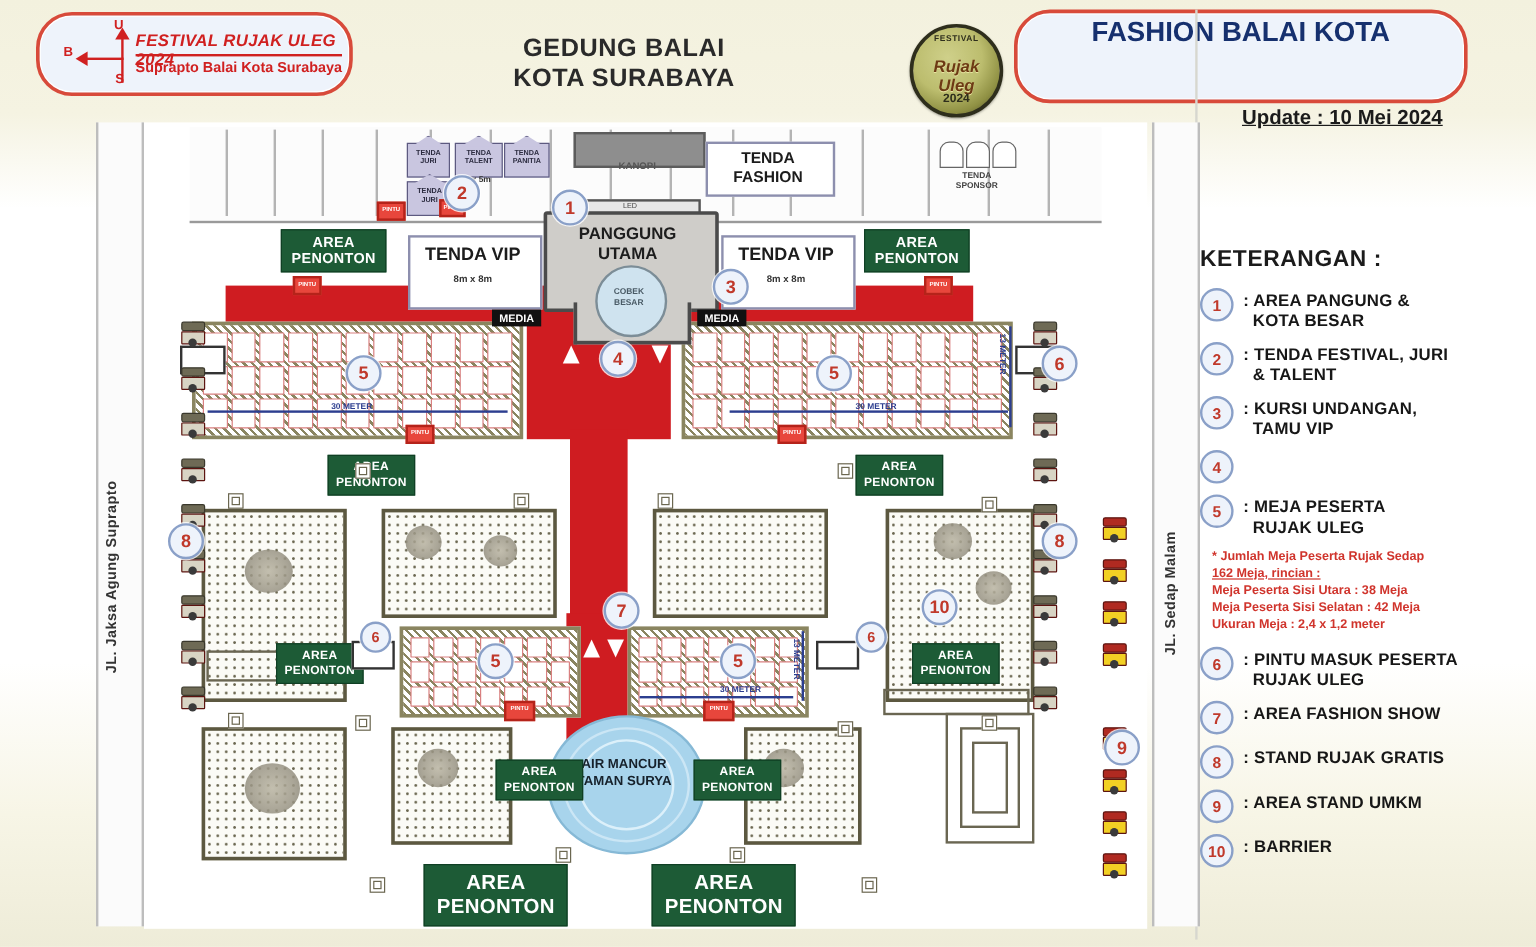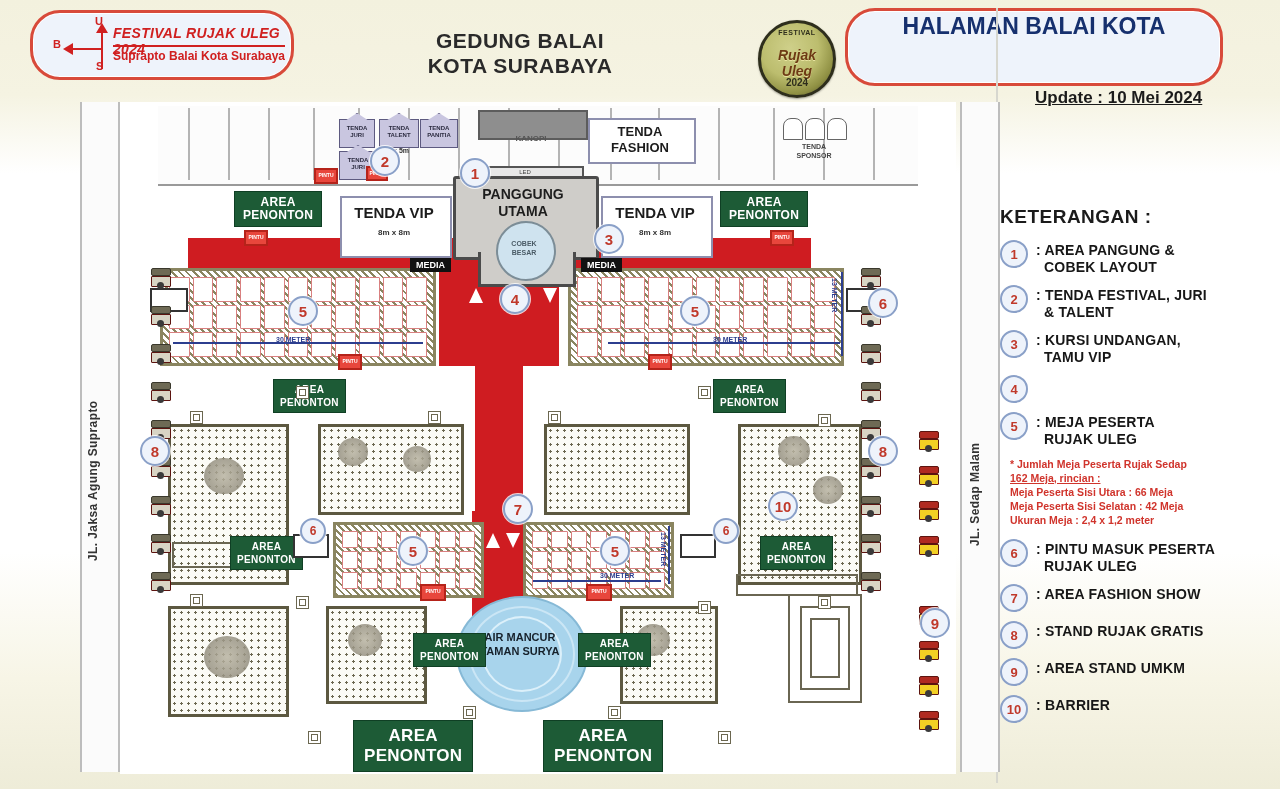--- a/index.html
+++ b/index.html
@@ -251,21 +251,21 @@
   .paver{position:absolute;width:11px;height:11px;border:1.5px solid #6b6750;background:#fff;}
   .paver:after{content:"";position:absolute;left:2px;top:2px;width:5px;height:5px;
      border:1px solid #6b6750;}
 </style>
 </head>
 <body>
 
 <div id="root">
 
   <div class="abs pill" id="title-badge">
-    <div class="t2">HALAMAN BALAI KOTA</div>
+    <div class="t2">FASHION BALAI KOTA</div>
   </div>
   <div class="abs" id="update-line">Update : 10 Mei 2024</div>
 
   <div class="abs pill" id="compass-badge">
     <div class="cmp cmp-u">U</div>
     <div class="cmp cmp-s">S</div>
     <div class="cmp cmp-b">B</div>
     <div class="cmp-v"></div>
     <div class="cmp-h"></div>
     <div class="cmp-au"></div>
@@ -782,41 +782,41 @@
         <div class="paver" style="left: 810px; top: 408px;"></div>
         <div class="paver" style="left: 810px; top: 590px;"></div>
       </div>
   </div>
 
   <div class="abs" id="legend">
     <div id="legend-title">KETERANGAN :</div>
     <div id="legend-rows">
         <div class="lg-row">
           <div class="lg-num">1</div>
-          <div class="lg-txt"><span>: AREA PANGUNG &amp;</span><br><span style="margin-left:8px;display:inline-block">COBEK LAYOUT</span></div>
+          <div class="lg-txt"><span>: AREA PANGUNG &amp;</span><br><span style="margin-left:8px;display:inline-block">KOTA BESAR</span></div>
         </div>
         <div class="lg-row">
           <div class="lg-num">2</div>
           <div class="lg-txt"><span>: TENDA FESTIVAL, JURI</span><br><span style="margin-left:8px;display:inline-block">&amp; TALENT</span></div>
         </div>
         <div class="lg-row">
           <div class="lg-num">3</div>
           <div class="lg-txt"><span>: KURSI UNDANGAN,</span><br><span style="margin-left:8px;display:inline-block">TAMU VIP</span></div>
         </div>
         <div class="lg-row">
           <div class="lg-num">4</div>
         </div>
         <div class="lg-row">
           <div class="lg-num">5</div>
           <div class="lg-txt"><span>: MEJA PESERTA</span><br><span style="margin-left:8px;display:inline-block">RUJAK ULEG</span></div>
         </div>
         <div id="legend-note">
           <div>* Jumlah Meja Peserta Rujak Sedap</div>
           <div><span class="u">162 Meja, rincian :</span></div>
-          <div>Meja Peserta Sisi Utara : 66 Meja</div>
+          <div>Meja Peserta Sisi Utara : 38 Meja</div>
           <div>Meja Peserta Sisi Selatan : 42 Meja</div>
           <div>Ukuran Meja : 2,4 x 1,2 meter</div>
         </div>
         <div class="lg-row">
           <div class="lg-num">6</div>
           <div class="lg-txt"><span>: PINTU MASUK PESERTA</span><br><span style="margin-left:8px;display:inline-block">RUJAK ULEG</span></div>
         </div>
         <div class="lg-row">
           <div class="lg-num">7</div>
           <div class="lg-txt"><span>: AREA FASHION SHOW</span></div>

